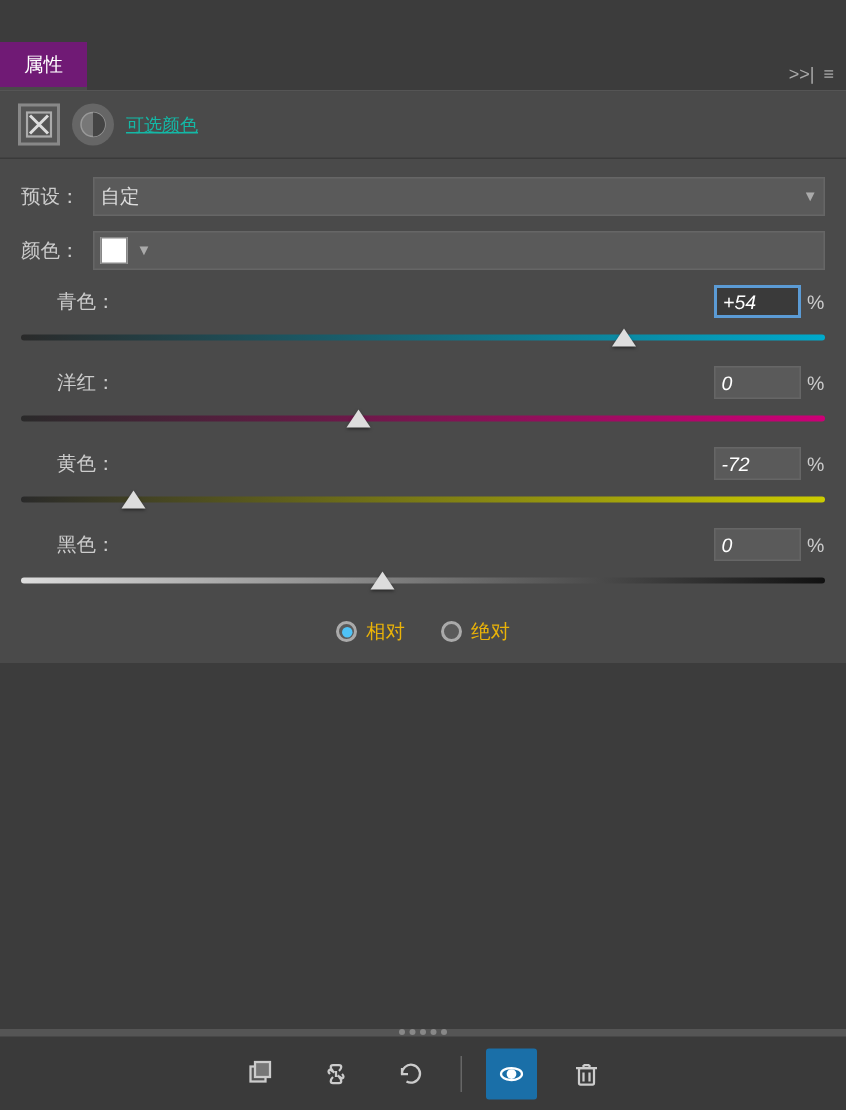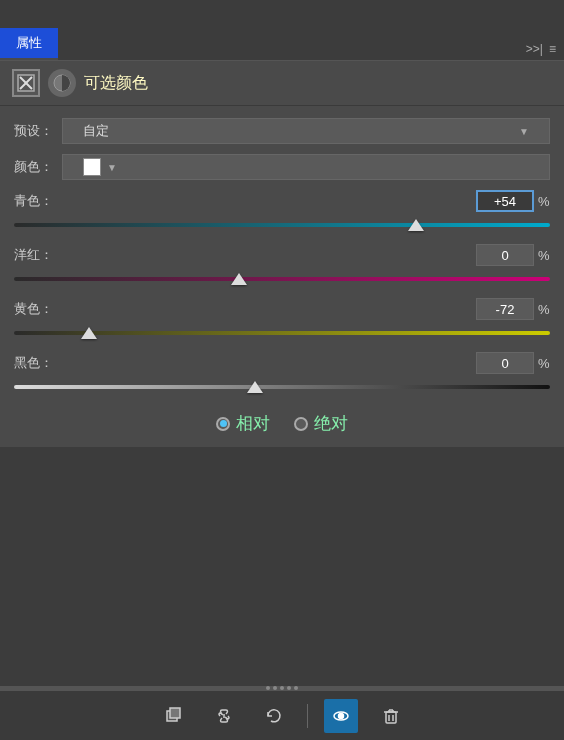--- a/index.html
+++ b/index.html
@@ -37,21 +37,21 @@
     .tab {
       padding: 6px 16px;
       cursor: pointer;
       font-size: 13px;
       color: #ccc;
       border-bottom: 2px solid transparent;
       position: relative;
     }
     .tab.active {
       color: #fff;
-      background: #1d4ed8;
+      background: #701a75;
       border-bottom: 2px solid #4a4a4a;
     }
     .tab-icons {
       margin-left: auto;
       display: flex;
       align-items: center;
       gap: 6px;
       padding-right: 8px;
       padding-bottom: 4px;
     }
@@ -83,22 +83,23 @@
     .panel-icon-circle {
       width: 28px;
       height: 28px;
       background: #666;
       border-radius: 50%;
       display: flex;
       align-items: center;
       justify-content: center;
     }
     .panel-title {
-      font-size: 16px;
-      color: #fef9c3;
+      font-size: 12px;
+      color: #14b8a6;
+      text-decoration: underline;
     }
 
     
     .content {
       padding: 12px 14px;
       background: #4a4a4a;
     }
 
     
     .row {
@@ -114,21 +115,21 @@
       white-space: nowrap;
     }
 
     
     .dropdown {
       flex: 1;
       display: flex;
       align-items: center;
       background: #5a5a5a;
       border: 1px solid #666;
-      padding: 4px 20px;
+      padding: 4px 4px;
       cursor: pointer;
       position: relative;
       height: 26px;
     }
     .dropdown-text {
       flex: 1;
       color: #ddd;
       font-size: 13px;
     }
     .dropdown-arrow {
@@ -144,42 +145,44 @@
     }
 
     
     .slider-section {
       margin-bottom: 8px;
     }
     .slider-row {
       display: flex;
       align-items: center;
       margin-bottom: 2px;
+      margin-left: 24px;
     }
     .slider-label {
       min-width: 40px;
       color: #ccc;
       font-size: 13px;
     }
     .slider-input-wrap {
       margin-left: auto;
       display: flex;
       align-items: center;
       gap: 4px;
     }
     .slider-input {
       width: 58px;
       height: 22px;
       background: #5a5a5a;
       border: 1px solid #aad0f0;
       color: #fff;
       font-size: 13px;
-      text-align: center;
+      text-align: left;
       padding: 0 4px;
       outline: none;
+      font-style: italic;
     }
     .slider-input.normal {
       border: 1px solid #666;
     }
     .slider-percent {
       color: #ccc;
       font-size: 13px;
       min-width: 12px;
     }
 
@@ -246,22 +249,22 @@
       justify-content: center;
       background: #5a5a5a;
     }
     .radio-inner {
       width: 7px;
       height: 7px;
       border-radius: 50%;
       background: #4fc3f7;
     }
     .radio-label {
-      font-size: 17px;
-      color: #86efac;
+      font-size: 13px;
+      color: #eab308;
     }
 
     
     .bottom-toolbar {
       position: absolute;
       bottom: 0;
       left: 0;
       right: 0;
       height: 50px;
       background: #3a3a3a;

